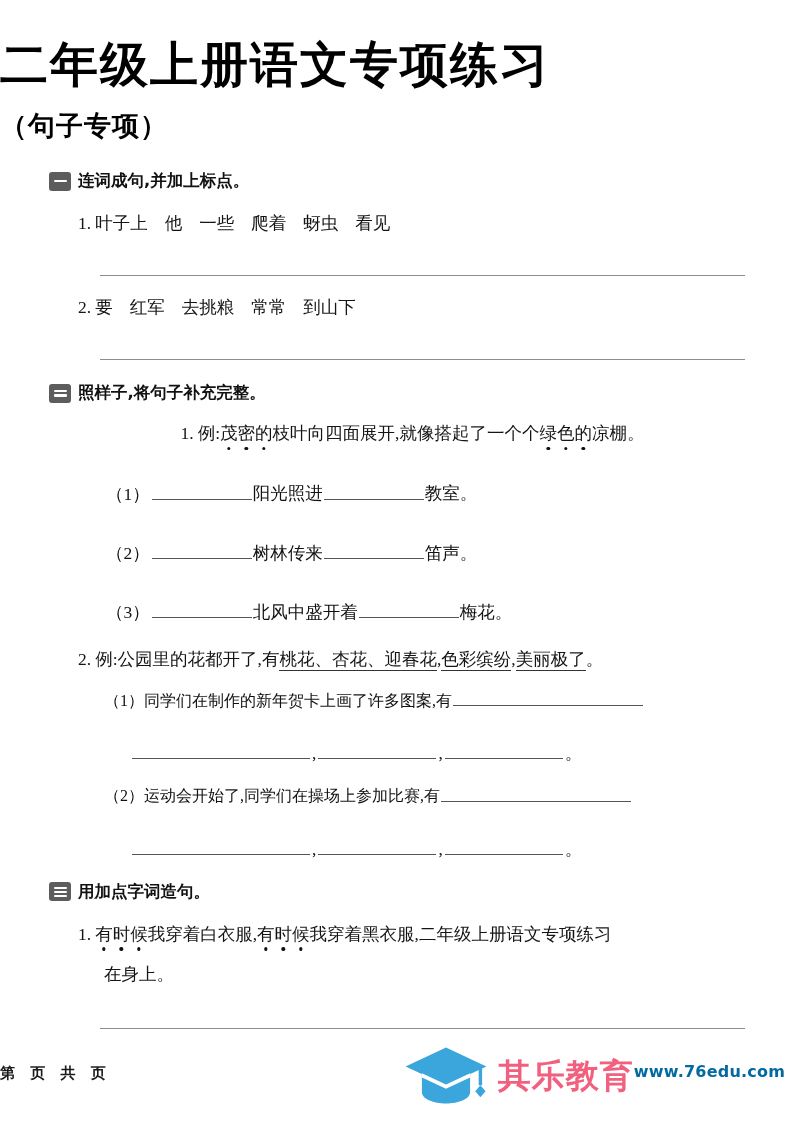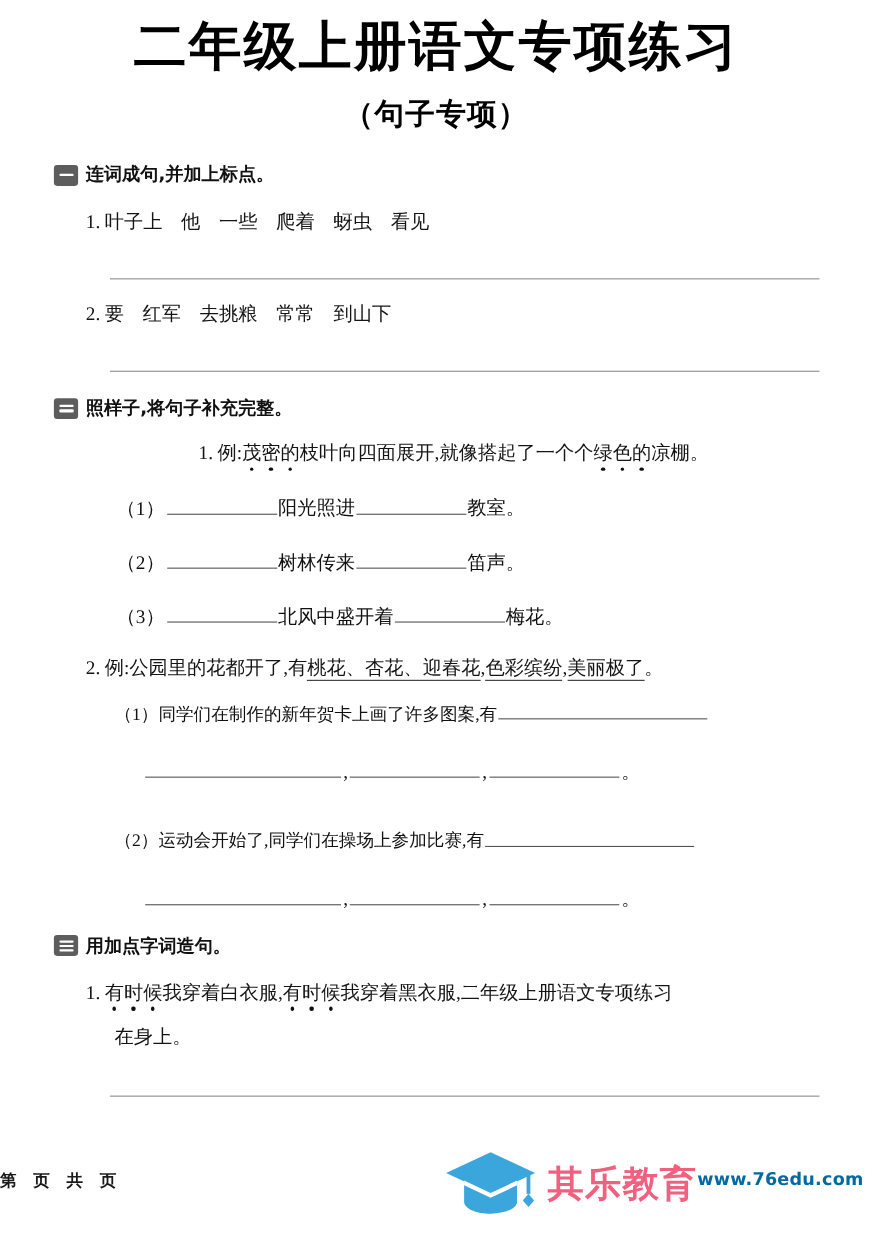--- a/index.html
+++ b/index.html
@@ -17,22 +17,21 @@
   }
 
   .page {
     position: absolute;
     inset: 0;
     padding: 0;
   }
 
   
   .title-block {
-    text-align: center;
-    padding-top: 12px;
+    padding-top: 34px;
   }
   .main-title {
     font-family: "DejaVu Sans", "Liberation Sans", sans-serif;
     font-weight: 700;
     font-size: 48px;
     letter-spacing: 2px;
     line-height: 1.25;
     color: #000;
   }
   .sub-title {
@@ -120,21 +119,21 @@
     height: 1.15em;
     margin: 0 1px;
   }
   .b-sm { width: 100px; }
   .b-md { width: 118px; }
   .b-xl { width: 178px; }
   .b-flex { width: 190px; }
 
   .sub {
     padding-left: 54px;
-    margin-top: 21px;
+    margin-top: 31px;
     font-size: 17.5px;
     line-height: 1.5;
   }
   .sub .lbl { margin-right: 1px; }
 
   
   .dot {
     position: relative;
   }
   .dot::after {
@@ -265,21 +264,21 @@
       <span class="num">2.</span><span>例:</span><span>公园里的花都开了,有</span><span class="uline">桃花、杏花、迎春花</span><span>,</span><span class="uline">色彩缤纷</span><span>,</span><span class="uline">美丽极了</span><span>。</span>
     </div>
 
     <div class="q2line">
       <span>（1）</span><span>同学们在制作的新年贺卡上画了许多图案,有</span><span class="blank b-flex"></span>
     </div>
     <div class="cont-line">
       <span class="blank b-xl"></span><span>,</span><span class="blank b-md"></span><span>,</span><span class="blank b-md"></span><span>。</span>
     </div>
 
-    <div class="q2line" style="margin-top:37px;">
+    <div class="q2line" style="margin-top:17px;">
       <span>（2）</span><span>运动会开始了,同学们在操场上参加比赛,有</span><span class="blank b-flex"></span>
     </div>
     <div class="cont-line">
       <span class="blank b-xl"></span><span>,</span><span class="blank b-md"></span><span>,</span><span class="blank b-md"></span><span>。</span>
     </div>
   </div>
 
   <div class="section" style="margin-top:20px;">
     <div class="sec-head">
       <span class="sec-marker m3">

